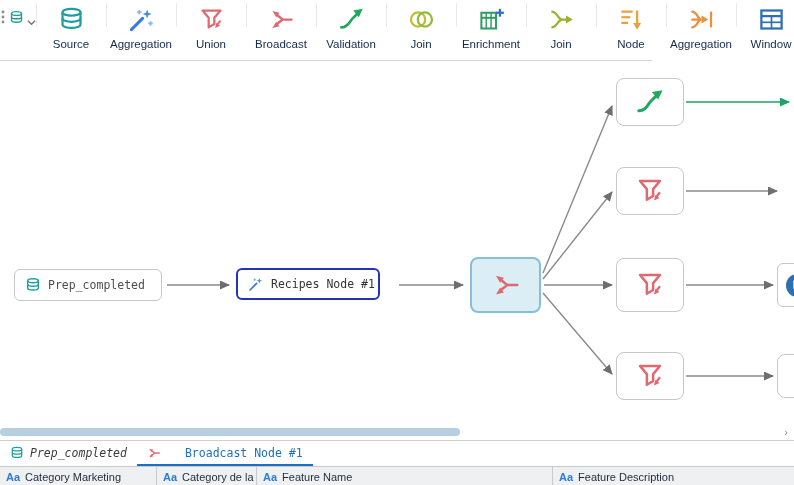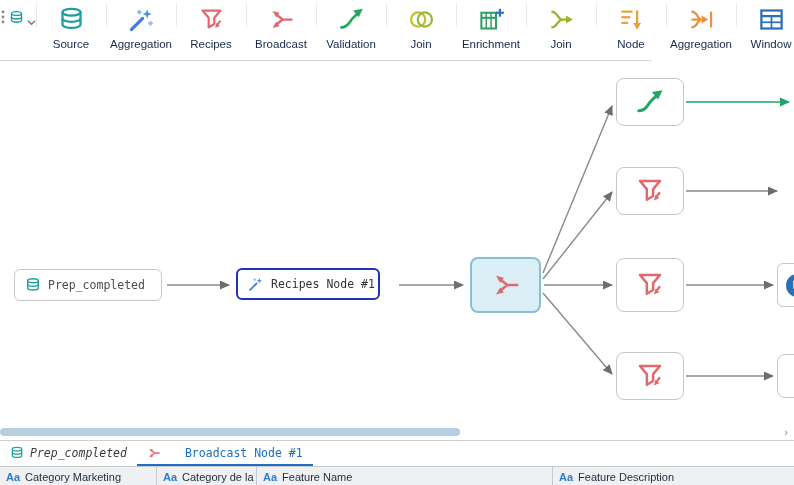--- a/index.html
+++ b/index.html
@@ -113,21 +113,21 @@
     </div>
 
     <div class="tb-item">
       <span class="ticon">
         <svg viewBox="0 0 24 24">
             <path d="M4 4H20L14.5 10.5V16L9.5 19V10.5Z" fill="none" stroke="#e0696f" stroke-width="2" stroke-linejoin="round"></path>
             <line x1="20" y1="13" x2="17" y2="16.8" stroke="#e0696f" stroke-width="1.8"></line>
             <polygon points="15.2,19.6 16.2,15.2 19.6,17.6" fill="#e0696f"></polygon>
           </svg>
       </span>
-      <span class="tlabel">Recipes</span>
+      <span class="tlabel">Union</span>
     </div>
 
     <div class="tb-item">
       <span class="ticon">
         <svg viewBox="0 0 24 24">
             <path d="M21 12H13M13 12L8 8M13 12L8 16" stroke="#e0696f" stroke-width="2" fill="none" stroke-linecap="round"></path>
             <polygon points="4,4.5 7.3,10.1 10.3,6.1" fill="#e0696f"></polygon>
             <polygon points="4,19.5 7.3,13.9 10.3,17.9" fill="#e0696f"></polygon>
           </svg>
       </span>

